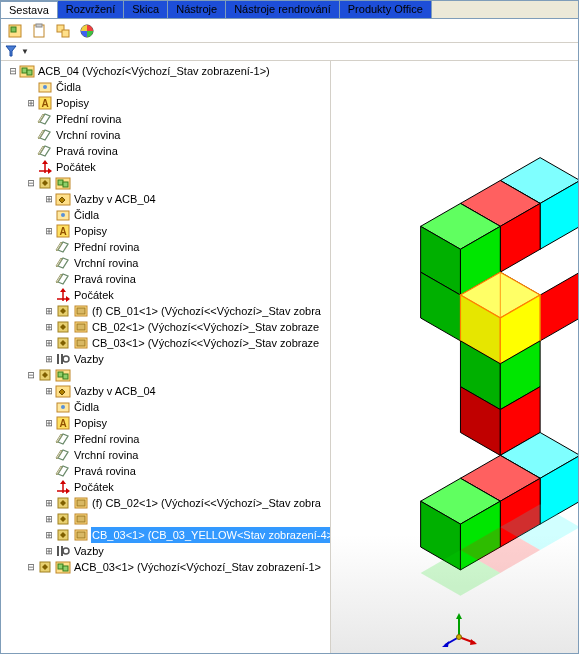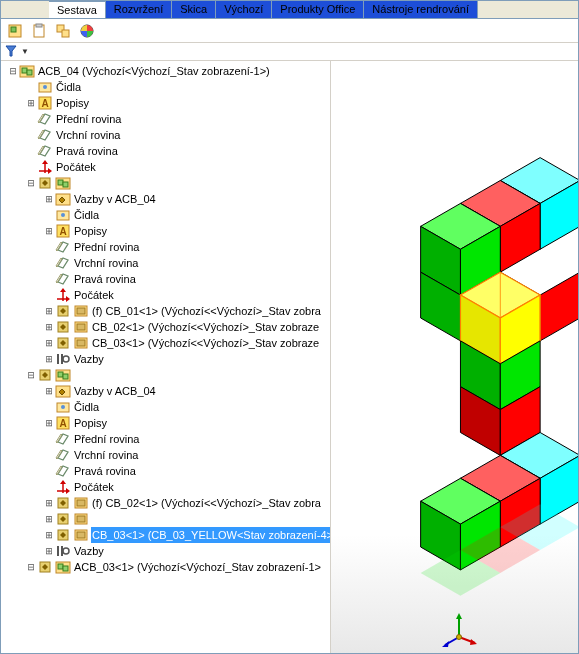--- a/index.html
+++ b/index.html
@@ -23,21 +23,20 @@
     padding: 2px 8px;
     border-right: 1px solid #7f9db9;
     background: #1d4ed8;
     cursor: pointer;
     white-space: nowrap;
   }
   .tabbar .tab.active {
     background: #fff;
     font-weight: normal;
     border-top: 1px solid #7f9db9;
-    margin-left: 48px;
   }
   .toolbar {
     display: flex;
     align-items: center;
     height: 24px;
     padding: 2px 4px;
     gap: 4px;
     border-bottom: 1px solid #d4d0c8;
   }
   .tb-btn {
@@ -89,23 +88,23 @@
   .scene { position:absolute; inset:0; }
   .triad { position:absolute; bottom:6px; left: calc(50% - 16px);}
 </style>
 </head>
 <body>
 
 <div class="tabbar" id="tabbar">
     <div class="tab active">Sestava</div>
     <div class="tab">Rozvržení</div>
     <div class="tab">Skica</div>
-    <div class="tab">Výchozí</div>
+    <div class="tab">Nástroje</div>
+    <div class="tab">Nástroje rendrování</div>
     <div class="tab">Produkty Office</div>
-    <div class="tab">Nástroje rendrování</div>
   </div>
 
 <div class="toolbar">
   <div class="tb-btn">
     <svg width="16" height="16">
         <rect x="2" y="2" width="12" height="12" fill="#ffe08a" stroke="#c0872a"></rect>
         <rect x="4" y="4" width="5" height="5" fill="#7cc15d" stroke="#3a7d1a"></rect>
       </svg>
   </div>
   <div class="tb-btn">

